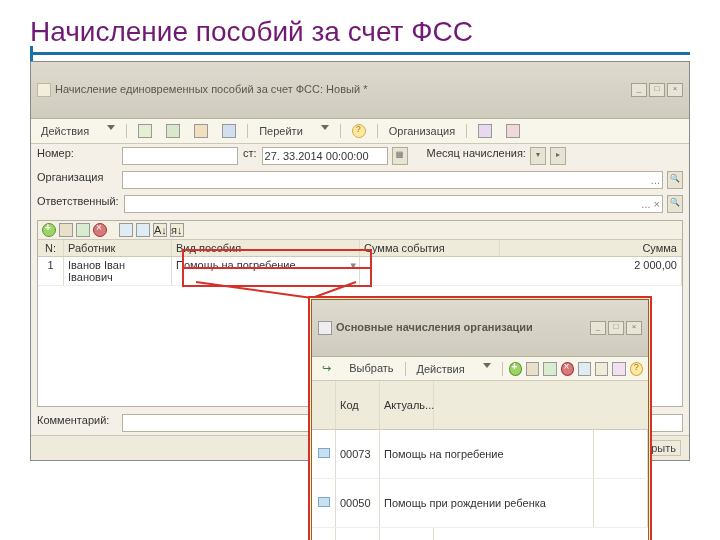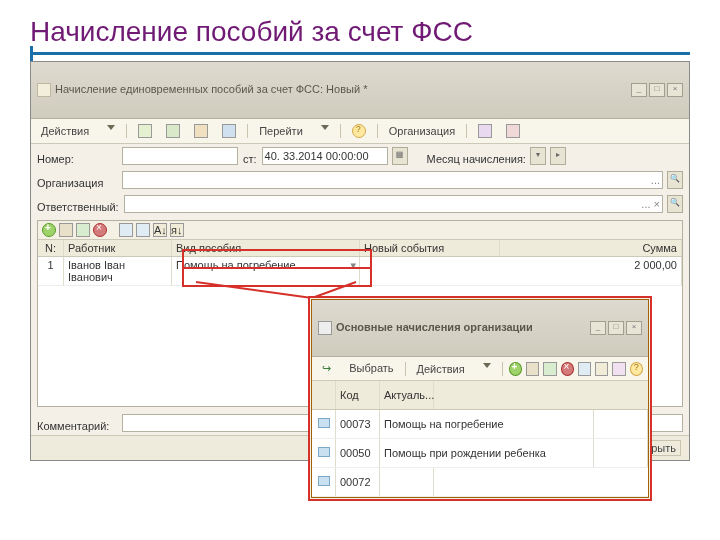--- a/index.html
+++ b/index.html
@@ -16,40 +16,40 @@
 .tb-btn{padding:1px 4px;border:1px solid transparent;display:flex;align-items:flex-start;gap:18px;color:#444}
 .tb-btn.b{border:1px solid #c8c4b0;background:#efebdc}
 .tb-sep{width:1px;height:14px;background:#c8c4b0;margin:0 2px}
 .ico{width:14px;height:14px;display:inline-block;border:1px solid #999;box-sizing:border-box;background:#e4f0d0}
 .ico.green{background:#9ed36a;border-radius:50%;border-color:#5a9a2a;position:relative}
 .ico.green::after{content:"+";position:absolute;left:2px;top:-2px;color:#fff;font-weight:bold;font-size:10px}
 .ico.red{background:#d47a7a;border-radius:50%;border-color:#a33;position:relative}
 .ico.red::after{content:"×";position:absolute;left:2px;top:-2px;color:#fff;font-size:10px}
 .ico.q{background:#ffe8a0;border-radius:50%;border-color:#d4a94a;position:relative}
 .ico.q::after{content:"?";position:absolute;left:3px;top:-1px;color:#a07a1a;font-size:9px}
-.form-row{display:flex;align-items:flex-end;padding:3px 6px;gap:5px}
+.form-row{display:flex;align-items:flex-start;padding:3px 6px;gap:5px}
 .lbl{min-width:80px}
 .inp{border:1px solid #b5b1a1;background:#fff;height:16px;flex:0 0 auto;padding:0 2px;display:flex;align-items:center}
 .inp.f{flex:1}
 .inp .tail{margin-left:auto;color:#888}
 .sel-btn{width:14px;height:16px;border:1px solid #b0ac9a;background:#e8e4d4;text-align:center;line-height:14px;font-size:8px;color:#666;margin-left:-1px}
 .grid{border:1px solid #b5b1a1;margin:4px 6px;background:#fff}
 .grid-tb{background:#f4f0e4;border-bottom:1px solid #cdc9b8;padding:2px 4px;display:flex;gap:3px;align-items:center}
 .gh{display:flex;background:#efebda;border-bottom:1px solid #cdc9b8}
 .gh>div,.gr>div{border-right:1px solid #e0dccb;padding:2px 4px;box-sizing:border-box}
 .gr{display:flex;background:#fff;border-bottom:1px solid #eee}
 .c-n{width:26px;text-align:center}
 .c-emp{width:108px}
 .c-type{width:188px}
 .c-date{width:140px}
 .c-sum{flex:1;text-align:right}
 .redbox{border:2px solid #d6302a;position:absolute}
 .popup{position:absolute;border:1px solid #8a8a8a;background:#f4f0e8;border:2px solid #d6302a}
 .popup .inner{border:1px solid #a16207;margin:1px;background:#f4f0e8}
-.popup .gh>div,.popup .gr>div{border-right:1px solid #e0dccb;padding:8px 4px}
+.popup .gh>div,.popup .gr>div{border-right:1px solid #e0dccb;padding:18px 4px}
 .pc-i{width:24px;text-align:center}
 .pc-code{width:44px}
 .pc-name{flex:1}
 .pc-act{width:54px}
 .tri{display:inline-block;width:0;height:0;border-left:4px solid transparent;border-right:4px solid transparent;border-top:5px solid #6a6a55;vertical-align:middle}
 .footer-row{display:flex;justify-content:flex-end;gap:8px;padding:4px 8px;border-top:1px solid #cdc9b8;background:#efebdc;align-items:center}
 .slide-pg{text-align:center;color:#6aa0c2;font-size:11px;margin-top:4px}
 .slide-pg::after{content:"";display:block;width:24px;height:1px;background:#6aa0c2;margin:2px auto}
 .arrow-svg{position:absolute;left:0;top:0;pointer-events:none}
 </style>
@@ -107,21 +107,21 @@
       <span class="tb-btn">
           <span class="ico" style="background:#f0d8d8"></span>
         </span>
     </div>
 
     <div class="form-row">
       <span class="lbl">Номер:</span>
       <div class="inp" style="width:110px"></div>
       <span>ст:</span>
       <div class="inp" style="width:120px">
-          <span>40. 33.2014 00:00:00</span>
+          <span>27. 33.2014 00:00:00</span>
         </div>
       <div class="sel-btn">▦</div>
       <span style="margin-left:14px" class="lbl">Месяц начисления:</span>
       <div class="sel-btn">▾</div>
       <div class="sel-btn">▸</div>
     </div>
     <div class="form-row">
       <span class="lbl">Организация</span>
       <div class="inp f">
           <span class="tail">...</span>
@@ -145,21 +145,21 @@
         <span style="width:6px"></span>
         <span class="ico" style="background:#e0ecf4"></span>
         <span class="ico" style="background:#e0ecf4"></span>
         <span class="ico" style="background:#f0ecd8">A↓</span>
         <span class="ico" style="background:#f0ecd8">я↓</span>
       </div>
       <div class="gh">
         <div class="c-n">N:</div>
         <div class="c-emp">Работник</div>
         <div class="c-type">Вид пособия</div>
-        <div class="c-date">Новый события</div>
+        <div class="c-date">Сумма события</div>
         <div class="c-sum">Сумма</div>
       </div>
       <div class="gr">
         <div class="c-n">1</div>
         <div class="c-emp">Іванов Іван Іванович</div>
         <div class="c-type" style="position:relative"><span>Помощь на погребение</span><span style="position:absolute;right:3px;color:#888">▾</span></div>
         <div class="c-sum">2 000,00</div>
       </div>
       <div style="height:120px"></div>
     </div>

